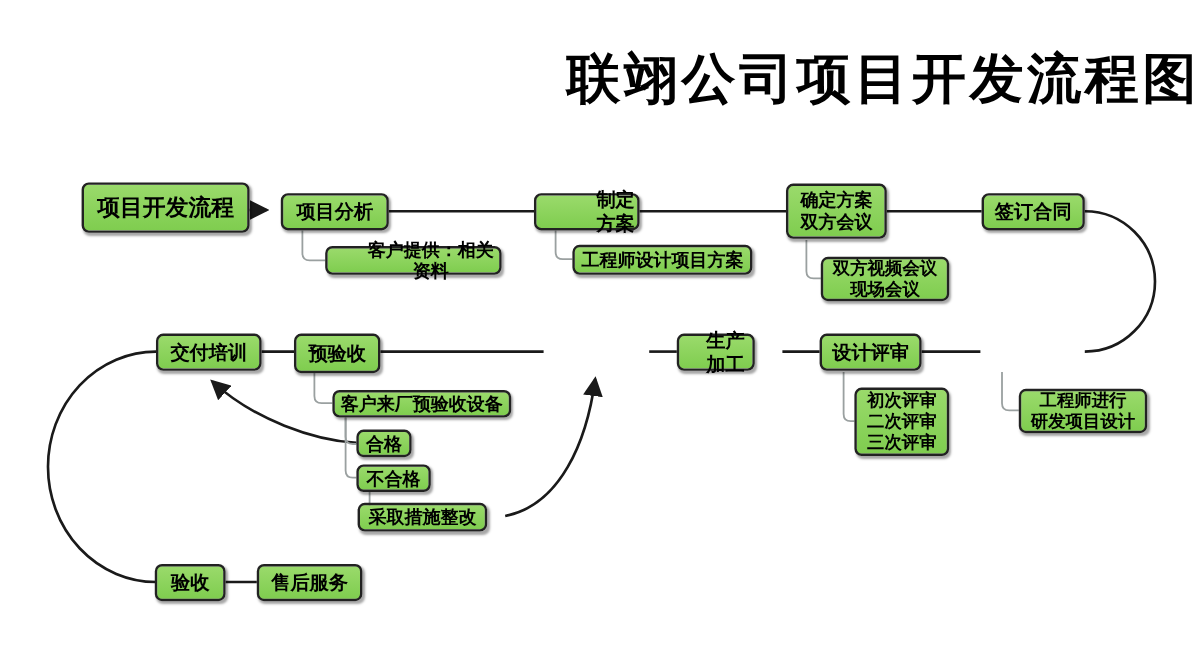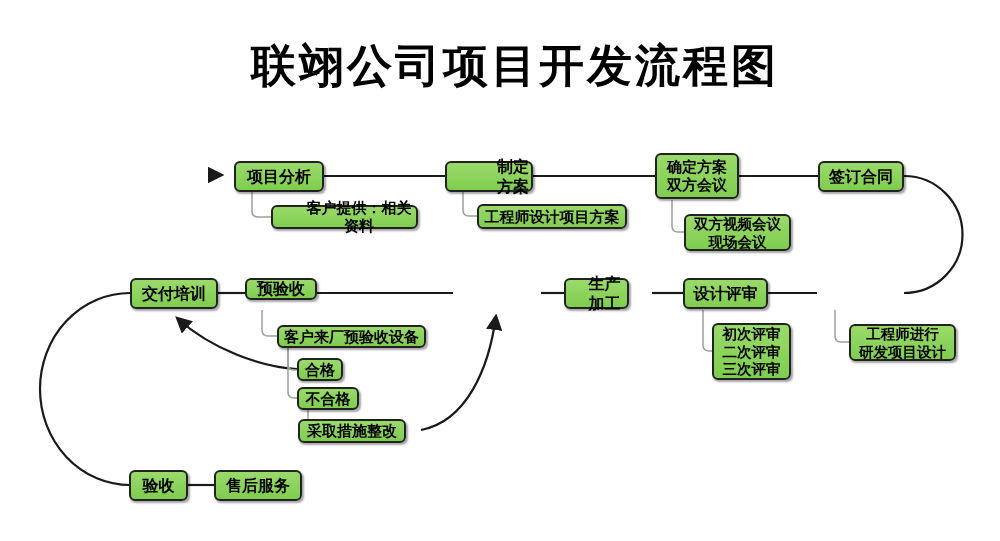--- a/index.html
+++ b/index.html
@@ -6,21 +6,21 @@
   .canvas{
     position:relative;
     width:1000px;height:541px;
     background:#ffffff;
     font-family:"DejaVu Serif","Liberation Serif",serif;
     overflow:hidden;
   }
   .title{
     position:absolute;
     left:0; top:36px; width:1000px;
-    text-align:center;
+    text-align:right;
     text-indent:30px;
     font-size:45px;
     font-weight:bold;
     letter-spacing:3px;
     color:#000000;
     margin:0;
   }
   .layer{position:absolute;left:0;top:0;}
   .node{
     position:absolute;
@@ -75,33 +75,34 @@
     <path d="M 463 192 V 210 Q 463 216 469 216 H 477" stroke="#9aa0a0" stroke-width="1.5" fill="none"></path>
     <path d="M 672 200 V 226 Q 672 232 678 232 H 684" stroke="#9aa0a0" stroke-width="1.5" fill="none"></path>
     <path d="M 262 310 V 330 Q 262 336 268 336 H 277" stroke="#9aa0a0" stroke-width="1.5" fill="none"></path>
     <path d="M 288 348 V 364 Q 288 370 294 370 H 297" stroke="#9aa0a0" stroke-width="1.5" fill="none"></path>
     <path d="M 288 348 V 392 Q 288 398 294 398 H 297" stroke="#9aa0a0" stroke-width="1.5" fill="none"></path>
     <path d="M 308 410 V 425 Q 308 431 314 431 H 316" stroke="#9aa0a0" stroke-width="1.5" fill="none"></path>
     <path d="M 703 310 V 345 Q 703 351 709 351 H 712" stroke="#9aa0a0" stroke-width="1.5" fill="none"></path>
     <path d="M 835 310 V 336 Q 835 342 841 342 H 849" stroke="#9aa0a0" stroke-width="1.5" fill="none"></path>
   </svg>
 
+  <div class="node fs19" style="left:68px;top:152px;width:140px;height:42px;">项目开发流程</div>
   <div class="node fs16" style="left:234px;top:161px;width:90px;height:31px;">项目分析</div>
   <div class="node fs16" style="left:445px;top:161px;width:88px;height:31px;padding-left:48px;">制定方案</div>
   <div class="node fs15" style="left:655px;top:153px;width:84px;height:46px;">确定方案
 双方会议</div>
   <div class="node fs16" style="left:818px;top:161px;width:86px;height:31px;">签订合同</div>
 
   <div class="node fs15" style="left:271px;top:205px;width:147px;height:24px;padding-left:29px;">客户提供：相关资料</div>
   <div class="node fs15" style="left:477px;top:204px;width:150px;height:25px;">工程师设计项目方案</div>
   <div class="node fs14" style="left:684px;top:214px;width:107px;height:37px;">双方视频会议
 现场会议</div>
 
   <div class="node fs16" style="left:130px;top:278px;width:88px;height:31px;">交付培训</div>
-  <div class="node fs16" style="left:245px;top:278px;width:72px;height:22px;">预验收</div>
+  <div class="node fs16" style="left:245px;top:278px;width:72px;height:33px;">预验收</div>
   <div class="node fs16" style="left:564px;top:278px;width:65px;height:31px;padding-left:16px;">生产加工</div>
   <div class="node fs16" style="left:683px;top:278px;width:85px;height:31px;">设计评审</div>
 
   <div class="node fs15" style="left:277px;top:325px;width:149px;height:23px;">客户来厂预验收设备</div>
   <div class="node fs15" style="left:297px;top:358px;width:46px;height:23px;">合格</div>
   <div class="node fs15" style="left:297px;top:387px;width:62px;height:23px;">不合格</div>
   <div class="node fs15" style="left:298px;top:419px;width:108px;height:24px;">采取措施整改</div>
   <div class="node fs14" style="left:712px;top:323px;width:79px;height:57px;">初次评审
 二次评审
 三次评审</div>

